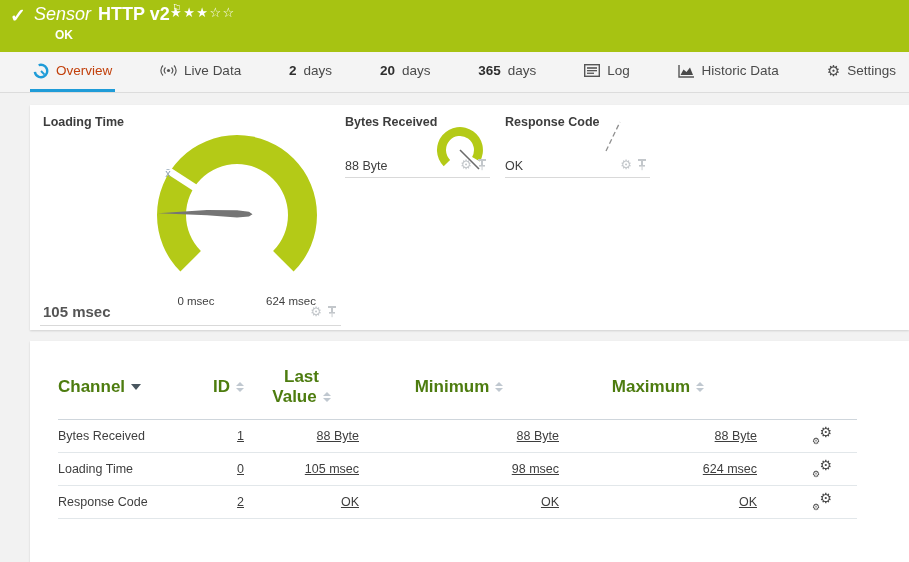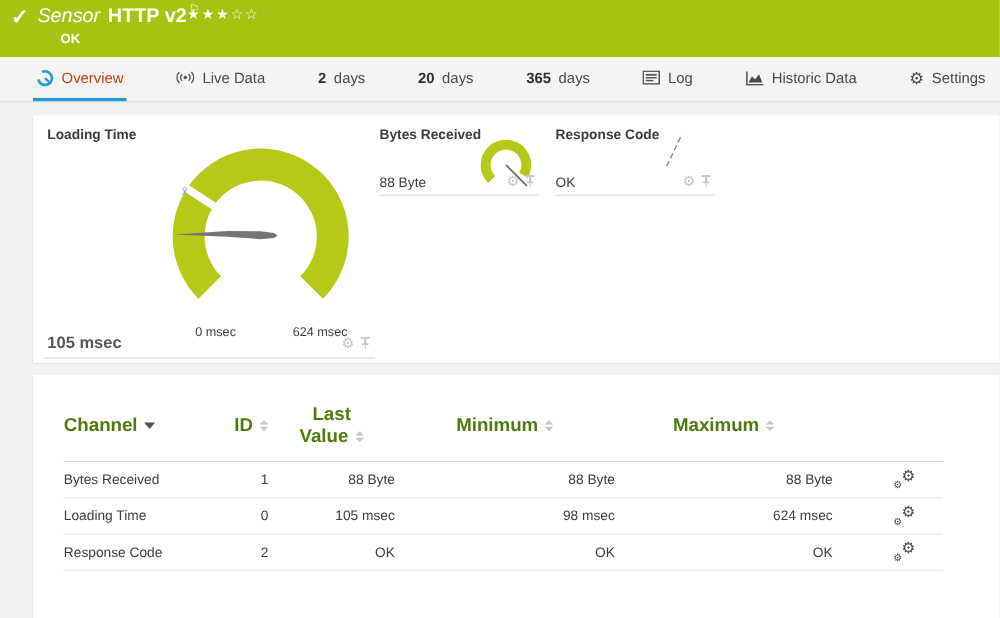--- a/index.html
+++ b/index.html
@@ -70,21 +70,21 @@
 
   
   .tablewrap { padding:20px 0 0 28px; }
   table { border-collapse:collapse; table-layout:fixed; }
   col.c-channel{width:150px} col.c-id{width:36px} col.c-last{width:115px}
   col.c-min{width:200px} col.c-max{width:198px} col.c-gear{width:100px}
   th { font-size:17px; font-weight:bold; color:#4d7c0f; padding:6px 0 12px 0; vertical-align:middle; }
   td { font-size:12.5px; color:#3e3e3e; height:33px; padding:0; }
   thead tr { border-bottom:1px solid #cfd6dc; }
   tbody tr { border-bottom:1px solid #e2e7ea; }
-  .al{ text-align:left; } .ar{ text-align:right; } .ac{ text-align:center; }
+  .al{ text-align:left; } .ar{ text-align:right;text-decoration:underline; } .ac{ text-align:center; }
   .hflex { display:inline-flex; align-items:center; gap:6px; }
   .sort { display:inline-flex; flex-direction:column; gap:2px; }
   .sort i { display:block; width:0; height:0; border-left:4px solid transparent; border-right:4px solid transparent; }
   .sort .up { border-bottom:4px solid #c0c8d0; }
   .sort .dn { border-top:4px solid #c0c8d0; }
   .sortedcaret { display:inline-block; width:0; height:0; border-left:5px solid transparent; border-right:5px solid transparent; border-top:6px solid #49565f; }
   .gearcell { padding-left:55px !important; }
   .chgear { position:relative; display:inline-block; width:20px; height:17px; color:#4a4a4a; cursor:pointer; }
   .chgear .big { position:absolute; right:0; top:-2px; font-size:14px; }
   .chgear .small { position:absolute; left:0; bottom:-3px; font-size:9px; }

